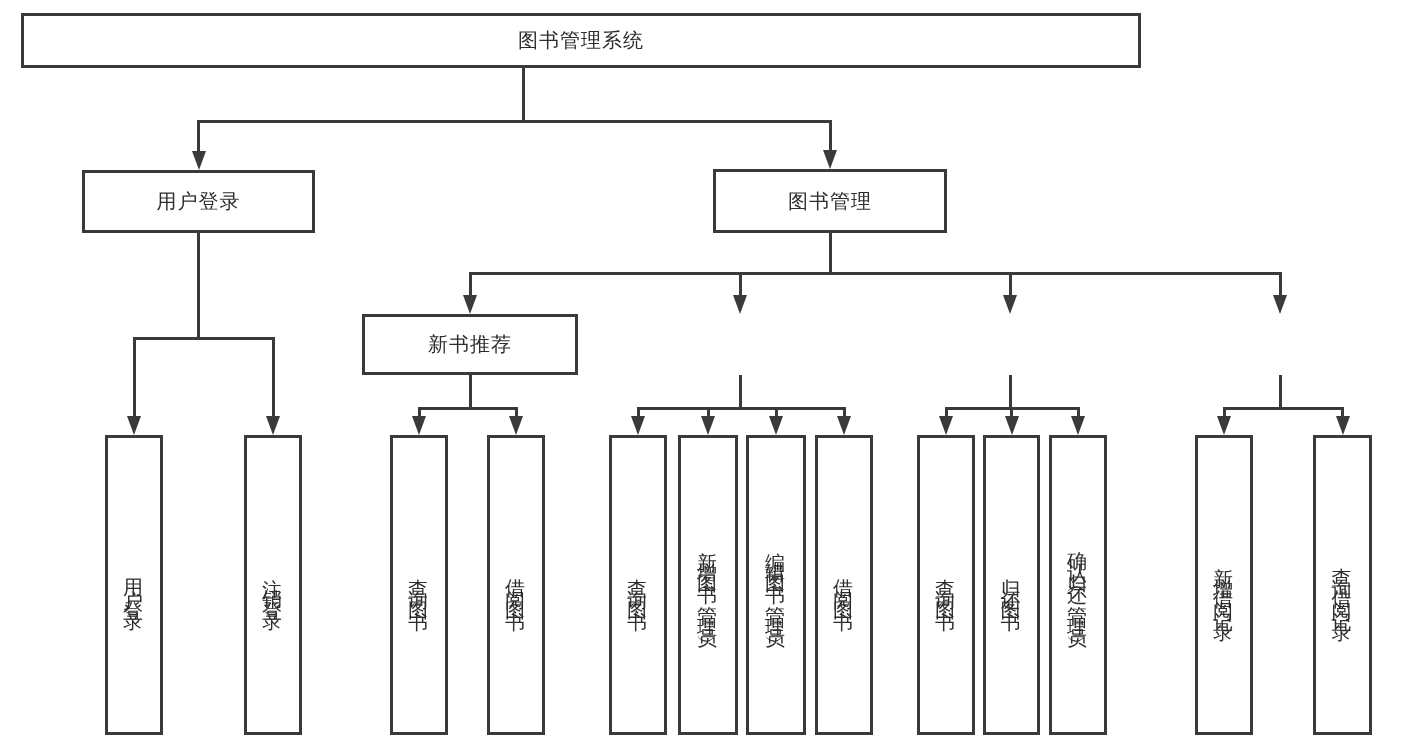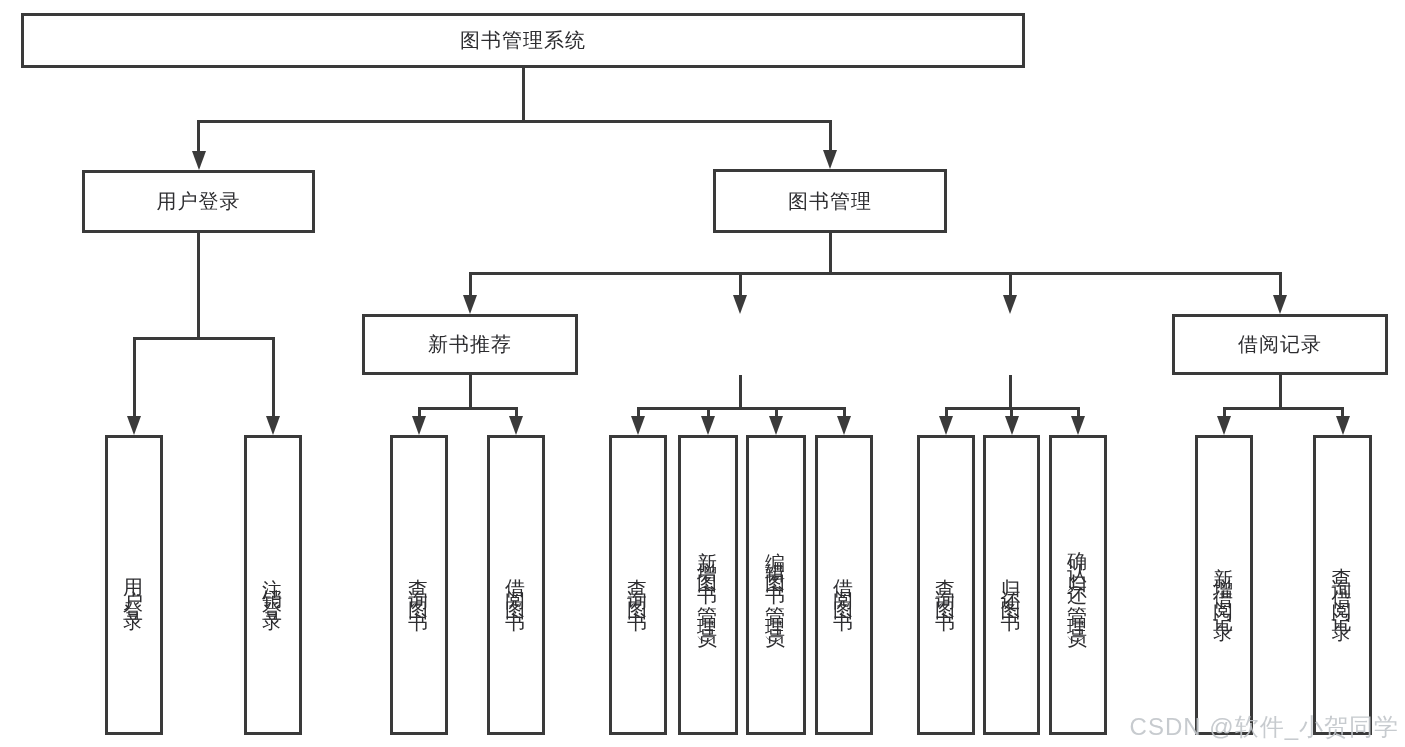--- a/index.html
+++ b/index.html
@@ -25,36 +25,33 @@
   .watermark{
     position:absolute;right:6px;bottom:4px;z-index:10;
     color:#c3c7cb;font-size:24px;letter-spacing:1px;opacity:.92;
   }
 </style>
 </head>
 <body>
 
 <div id="canvas">
 
-  <div class="box" style="left:21px;top:13px;width:1004px;height:55px;">
+  <div class="box" style="left:21px;top:13px;width:1120px;height:55px;">
     <span>图书管理系统</span>
   </div>
 
   <div class="box" style="left:82px;top:170px;width:233px;height:63px;">
     <span>用户登录</span>
   </div>
   <div class="box" style="left:713px;top:169px;width:234px;height:64px;">
     <span>图书管理</span>
   </div>
 
   <div class="box" style="left:362px;top:314px;width:216px;height:61px;">
     <span>新书推荐</span>
-  </div>
-  <div class="box" style="left:1172px;top:314px;width:216px;height:61px;">
-    <span>借阅记录</span>
   </div>
 
   <div class="box vert" style="left:105px;top:435px;width:58px;height:300px;">
     <span>用户登录</span>
   </div>
   <div class="box vert" style="left:244px;top:435px;width:58px;height:300px;">
     <span>注销登录</span>
   </div>
 
   <div class="box vert" style="left:390px;top:435px;width:58px;height:300px;">
@@ -146,14 +143,13 @@
   <div class="lv" style="left:1076.5px;top:407px;height:11px;"></div>
   <div class="arr" style="left:1071px;top:416px;"></div>
 
   <div class="lv" style="left:1278.5px;top:375px;height:32px;"></div>
   <div class="lh" style="left:1222.5px;top:407px;width:121px;"></div>
   <div class="lv" style="left:1222.5px;top:407px;height:11px;"></div>
   <div class="arr" style="left:1217px;top:416px;"></div>
   <div class="lv" style="left:1341px;top:407px;height:11px;"></div>
   <div class="arr" style="left:1335.5px;top:416px;"></div>
 
-  <div class="watermark">CSDN @软件_小贺同学</div>
 </div>
 
 </body></html>

